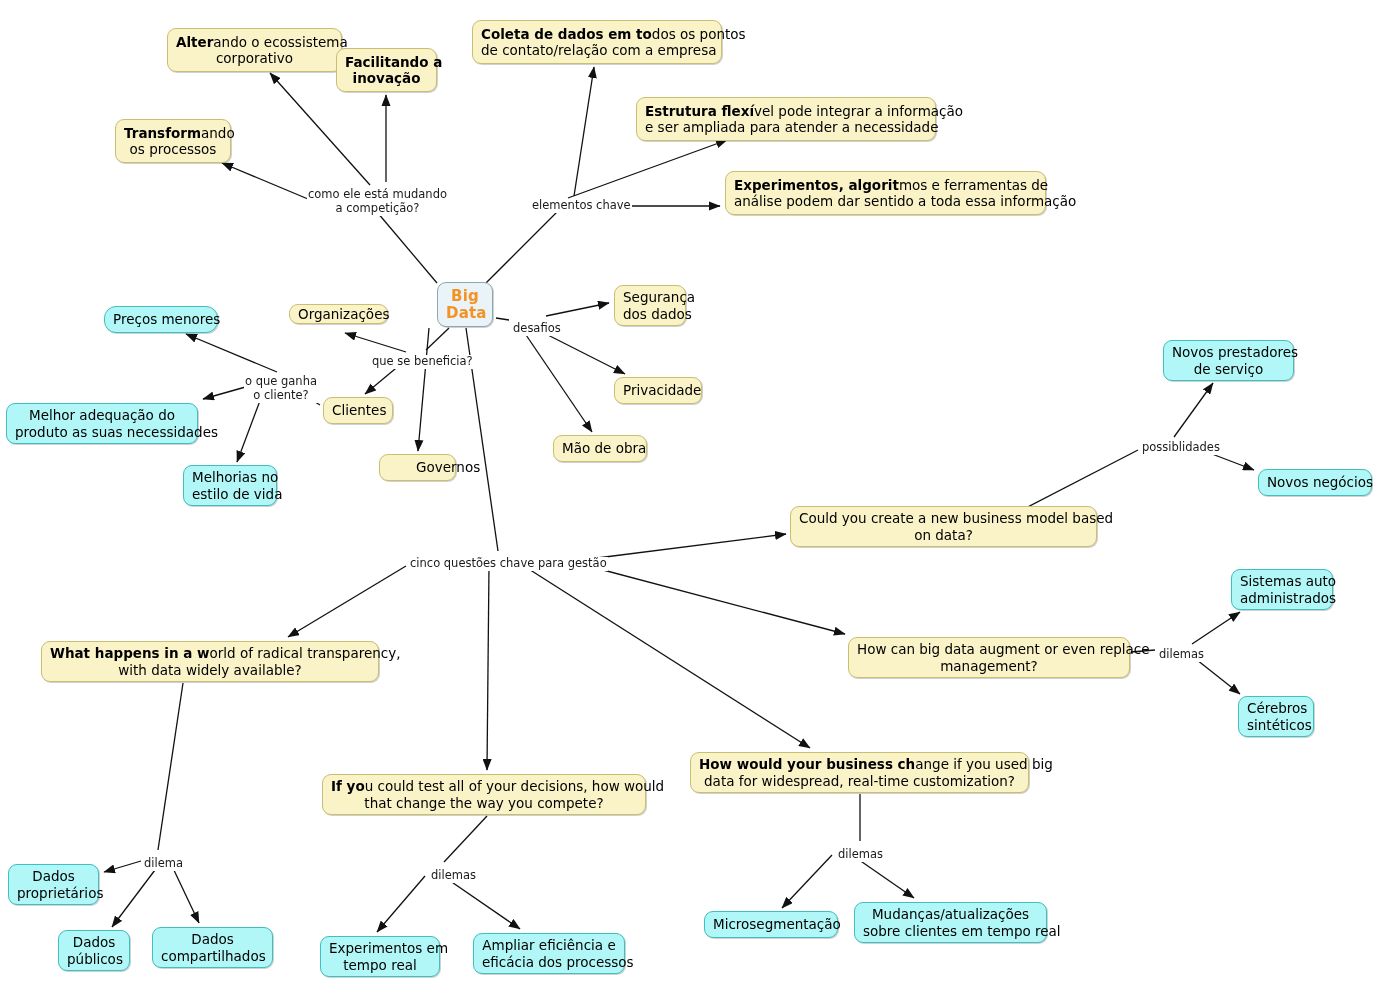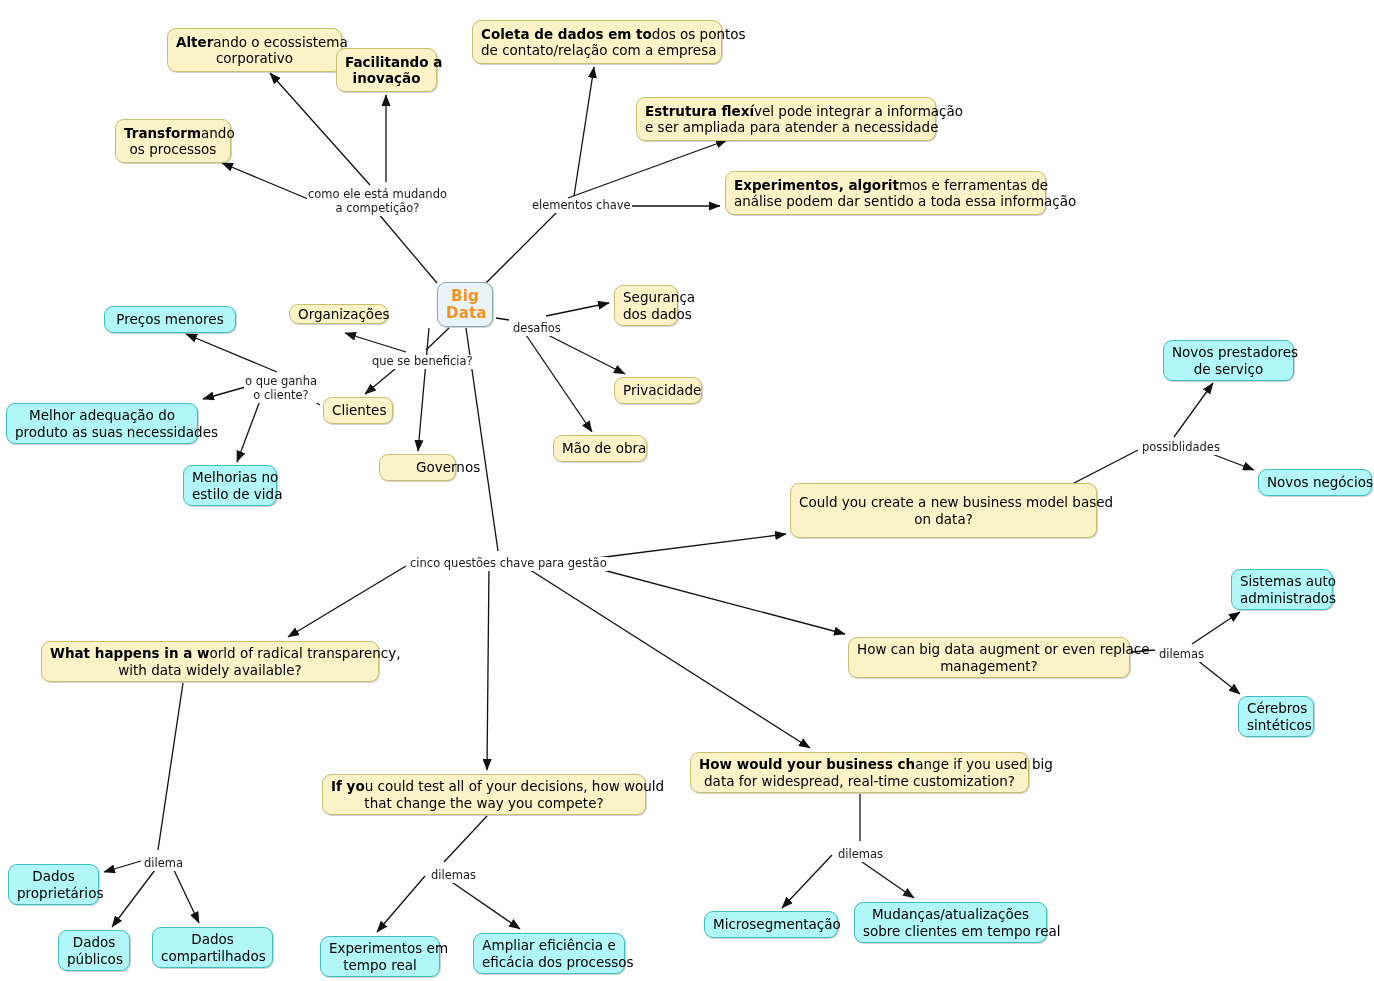--- a/index.html
+++ b/index.html
@@ -159,21 +159,21 @@
           <div><b>Estrutura flexí</b>vel pode integrar a informação</div>
           <div>e ser ampliada para atender a necessidade</div>
         </div>
       </div>
       <div class="node yellow" style="left: 725px; top: 171px; width: 321px; height: 44px;">
         <div class="inner">
           <div><b>Experimentos, algorit</b>mos e ferramentas de</div>
           <div>análise podem dar sentido a toda essa informação</div>
         </div>
       </div>
-      <div class="node cyan" style="left: 104px; top: 306px; width: 132px; height: 27px;">
+      <div class="node cyan" style="left: 104px; top: 306px; width: 114px; height: 27px; border-radius: 12px;">
         <div class="inner">
           <div>Preços menores</div>
         </div>
       </div>
       <div class="node yellow" style="left: 289px; top: 304px; width: 99px; height: 20px;">
         <div class="inner">
           <div>Organizações</div>
         </div>
       </div>
       <div class="node cyan" style="left: 6px; top: 403px; width: 192px; height: 41px;">
@@ -191,21 +191,21 @@
       <div class="node yellow" style="left: 323px; top: 397px; width: 70px; height: 27px;">
         <div class="inner">
           <div>Clientes</div>
         </div>
       </div>
       <div class="node yellow" style="left: 379px; top: 454px; width: 77px; height: 27px; padding-left: 36px;">
         <div class="inner">
           <div>Governos</div>
         </div>
       </div>
-      <div class="node yellow" style="left: 614px; top: 285px; width: 64px; height: 41px;">
+      <div class="node yellow" style="left: 614px; top: 285px; width: 72px; height: 41px;">
         <div class="inner">
           <div>Segurança</div>
           <div>dos dados</div>
         </div>
       </div>
       <div class="node yellow" style="left: 614px; top: 377px; width: 88px; height: 27px;">
         <div class="inner">
           <div>Privacidade</div>
         </div>
       </div>
@@ -218,21 +218,21 @@
         <div class="inner">
           <div>Novos prestadores</div>
           <div>de serviço</div>
         </div>
       </div>
       <div class="node cyan" style="left: 1258px; top: 469px; width: 114px; height: 27px;">
         <div class="inner">
           <div>Novos negócios</div>
         </div>
       </div>
-      <div class="node yellow" style="left: 790px; top: 483px; width: 307px; height: 55px;">
+      <div class="node yellow" style="left: 790px; top: 506px; width: 307px; height: 41px;">
         <div class="inner">
           <div>Could you create a new business model based</div>
           <div>on data?</div>
         </div>
       </div>
       <div class="node yellow" style="left: 848px; top: 637px; width: 282px; height: 41px;">
         <div class="inner">
           <div>How can big data augment or even replace</div>
           <div>management?</div>
         </div>

